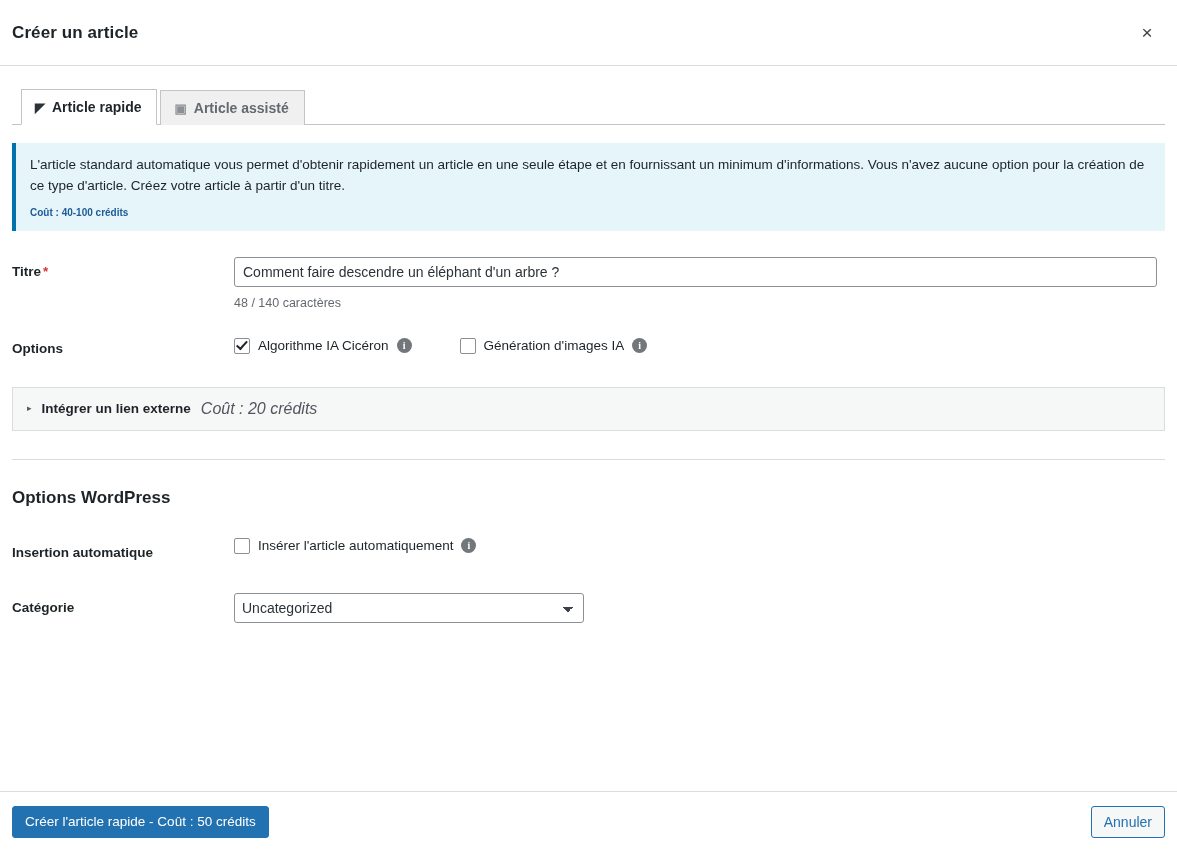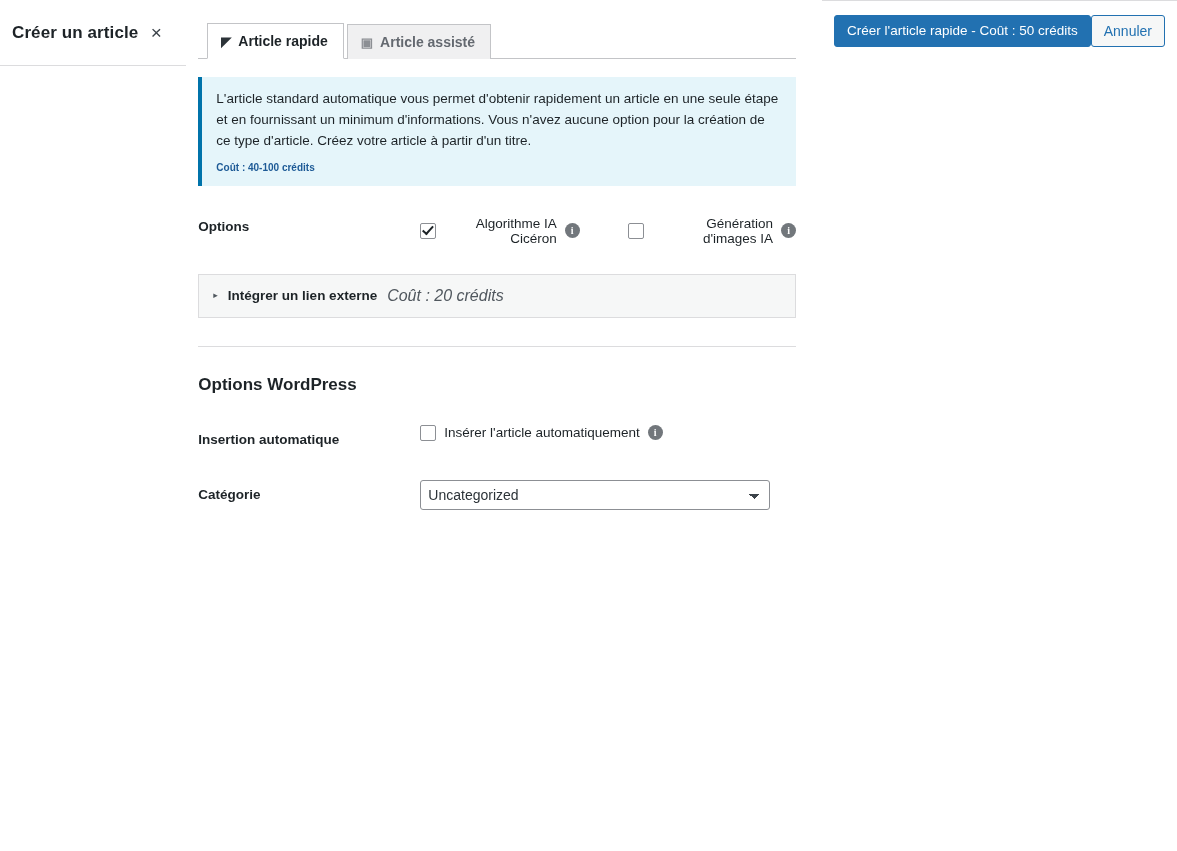--- a/index.html
+++ b/index.html
@@ -11,20 +11,21 @@
     background: #ffffff;
     font-family: "Liberation Sans", sans-serif;
     color: #1d2327;
     overflow: hidden;
   }
 
   .modal {
     width: 1177px;
     height: 851px;
     display: flex;
+    flex-direction: column;
     background: #fff;
     position: relative;
   }
 
   
   .modal-header {
     height: 66px;
     border-bottom: 1px solid #dcdcde;
     display: flex;
     align-items: center;
@@ -269,21 +270,20 @@
   .row-gap { margin-bottom: 30px; }
 
   
   .modal-footer {
     flex: 0 0 auto;
     height: 60px;
     border-top: 1px solid #dcdcde;
     display: flex;
     align-items: center;
     padding: 0 12px;
-    margin-left: 14px;
   }
   .btn-primary {
     background: #2271b1;
     border: 1px solid #2271b1;
     color: #fff;
     font-size: 13.5px;
     font-family: "Liberation Sans", sans-serif;
     padding: 0 12px;
     height: 32px;
     border-radius: 3px;
@@ -325,20 +325,29 @@
         <span class="tab-icon">▣</span>
         <span>Article assisté</span>
       </div>
     </div>
 
     <div class="notice">
       <p>L'article standard automatique vous permet d'obtenir rapidement un article en une seule étape et en fournissant un minimum d'informations. Vous n'avez aucune option pour la création de ce type d'article. Créez votre article à partir d'un titre.</p>
       <span class="cost">Coût : 40-100 crédits</span>
     </div>
 
+    <div class="form-row">
+      <div class="form-label">
+        <span>Titre</span><span class="req">*</span>
+      </div>
+      <div class="form-field">
+        <input class="title-input" type="text" value="Comment faire descendre un éléphant d'un arbre ?" style="">
+        <div class="char-count">48 / 140 caractères</div>
+      </div>
+    </div>
 
     <div class="form-row options-row">
       <div class="form-label">Options</div>
       <div class="form-field">
         <div class="checkbox-group">
           <label class="checkbox-item">
             <span class="cb checked"></span>
             <span>Algorithme IA Cicéron</span>
             <span class="info-icon">i</span>
           </label>

